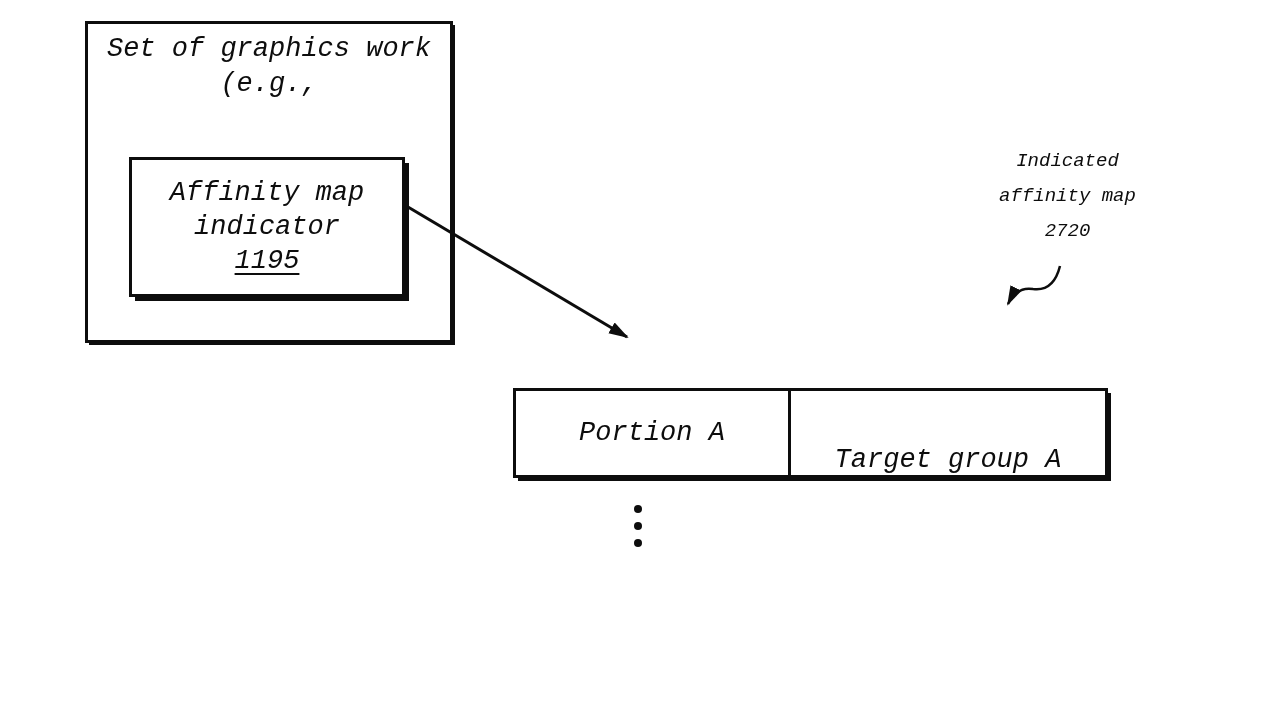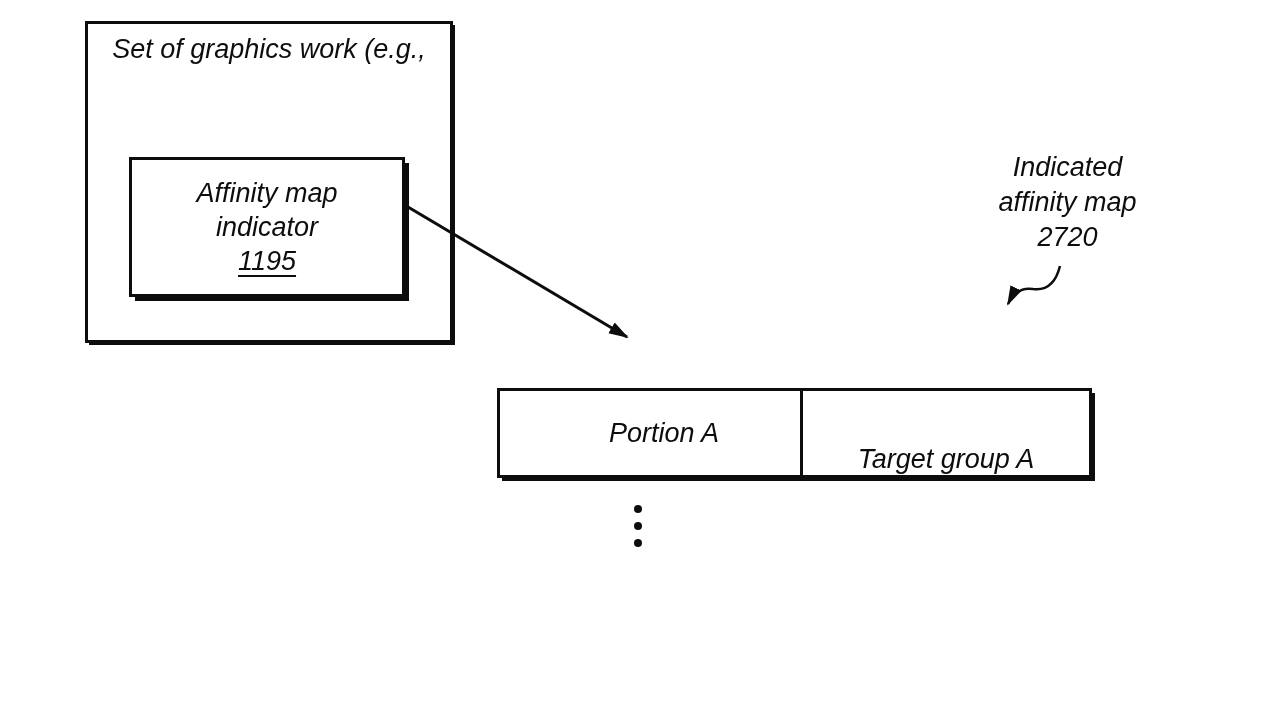--- a/index.html
+++ b/index.html
@@ -1,49 +1,49 @@
 <!DOCTYPE html>
 <html style="--ink: #0d0d0d; --bg: #ffffff;"><head>
 <meta charset="utf-8">
 <style>
   :root { --ink:#0d0d0d; --bg:#ffffff; }
   * { box-sizing: border-box; }
   html,body { margin:0; padding:0; background:var(--bg); }
   .canvas {
     position:relative; width:1188px; height:726px; overflow:hidden;
     background:var(--bg); color:var(--ink);
-    font-family:Liberation Sans, sans-serif; font-style:italic;
+    font-family:Liberation Mono, monospace; font-style:italic;
   }
   .box-outer {
     position:absolute; left:85px; top:21px; width:368px; height:322px;
     border:3px solid var(--ink); background:var(--bg);
     box-shadow:3px 3px 0 -1px var(--ink);
     padding-top:8px; text-align:center; font-size:27px; line-height:35px;
   }
   .box-inner {
     position:absolute; left:129px; top:157px; width:276px; height:140px;
     border:3px solid var(--ink); background:var(--bg);
     box-shadow:5px 5px 0 -1px var(--ink);
     display:flex; flex-direction:column; align-items:center; justify-content:center;
     text-align:center; font-size:27px; line-height:34px;
   }
   .ref-underline {
     text-decoration:underline;
     text-decoration-thickness:2px;
     text-underline-offset:5px;
   }
   .callout {
-    position:absolute; left:975px; top:150px; width:185px;
-    text-align:center; font-size:27px; line-height:35px;
+    position:absolute; left:975px; top:144px; width:185px;
+    text-align:center; font-size:19px; line-height:35px;
   }
   .map-row {
-    position:absolute; left:497px; width:595px; height:90px;
+    position:absolute; left:513px; width:595px; height:90px;
     border:3px solid var(--ink); background:var(--bg);
     box-shadow:4px 4px 0 -1px var(--ink);
-    display:flex; font-size:27px;padding-left:28px;
+    display:flex; font-size:27px;
   }
   .row-a { top:388px; }
   .row-n { top:572px; }
   .cell-portion {
     width:275px; border-right:3px solid var(--ink);
     display:flex; align-items:center; justify-content:center;
   }
   .cell-target {
     flex:1; display:flex; align-items:flex-end; justify-content:center;
   }

